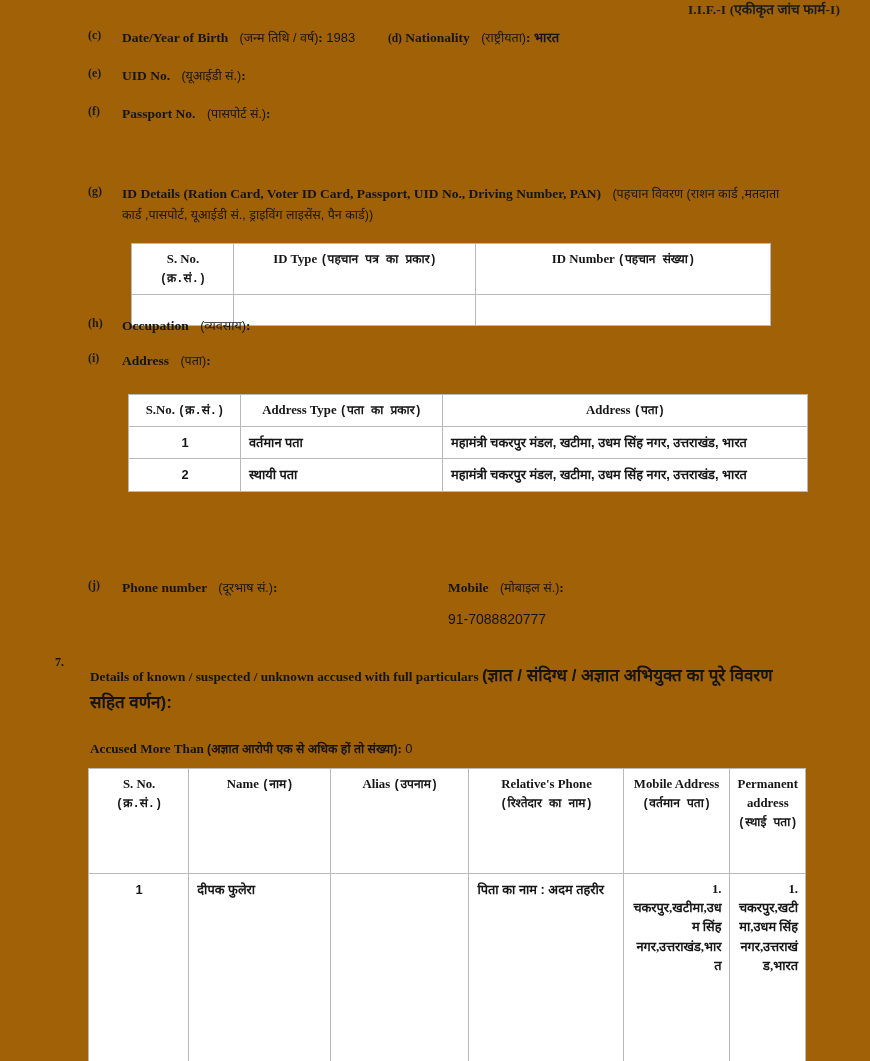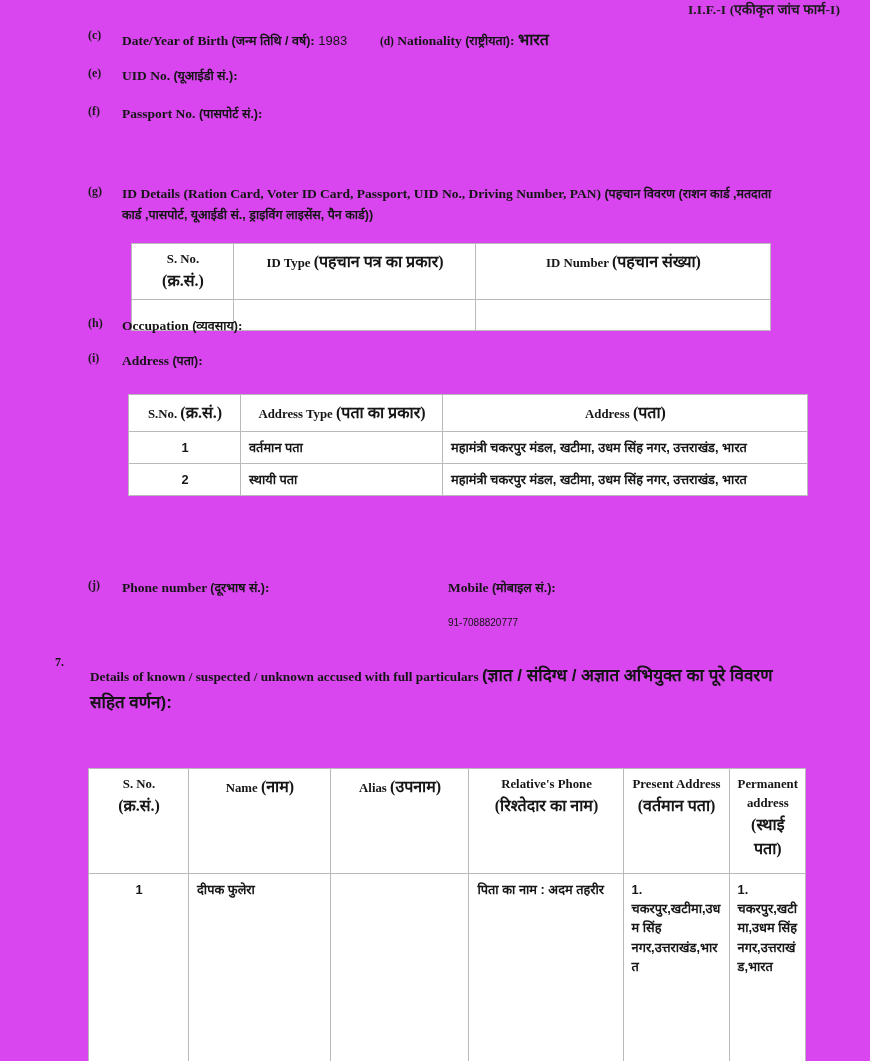--- a/index.html
+++ b/index.html
@@ -14,21 +14,21 @@
     font-family: "Liberation Serif", "DejaVu Serif", serif;
     color: #141414;
     overflow: hidden;
   }
   .page {
     position: relative;
     width: 870px;
     height: 1061px;
     box-sizing: border-box;
     
-    background: #d946ef;
+    background: #a16207;
   }
 
   
   .doc-header {
     position: absolute;
     top: 0px;
     left: 0;
     width: 840px;
     text-align: right;
     font-weight: bold;
@@ -56,32 +56,33 @@
     font-size: 11.5px;
   }
   .label {
     font-weight: bold;
     font-size: 13.5px;
     color: #151515;
     line-height: 1.55;
   }
   .label .hi {
     font-family: "Liberation Sans", "DejaVu Sans", sans-serif;
-    font-weight: bold;
+    font-weight: normal;
     font-size: 12.5px;
+    margin-left: 8px;
   }
   .value {
     font-weight: normal;
     font-family: "Liberation Sans", "DejaVu Sans", sans-serif;
     font-size: 13px;
   }
   .value-hi {
     font-family: "Liberation Sans", "DejaVu Sans", sans-serif;
     font-weight: bold;
-    font-size: 16px;
+    font-size: 13px;
   }
 
   
   table.doc-table {
     position: absolute;
     border-collapse: collapse;
     background: #ffffff;
   }
   table.doc-table th,
   table.doc-table td {
@@ -90,44 +91,45 @@
     padding: 6px 7px 6px 8px;
     font-weight: bold;
     font-size: 12.8px;
     line-height: 1.5;
     color: #161616;
   }
   table.doc-table th {
     text-align: center;
   }
   table.doc-table .hi {
-    font-family: Liberation Serif, serif;
-    font-size: 16px;
+    font-family: Liberation Mono, monospace;
+    font-size: 12px;
   }
   td.sno {
     text-align: center;
     font-weight: normal;
     font-family: "Liberation Sans", "DejaVu Sans", sans-serif;
     font-size: 11.5px;
     color: #333;
   }
   td.hi-cell {
     font-family: "Liberation Sans", "DejaVu Sans", sans-serif;
     font-weight: bold;
     font-size: 12.5px;
     color: #1a1a1a;
     line-height: 1.65;
   }
   td.hi-cell-sm {
-    font-family: Liberation Sans, sans-serif;
+    font-family: Liberation Serif, serif;
     font-weight: bold;
     font-size: 11.8px;
     color: #1a1a1a;
     line-height: 1.62;
     word-break: break-word;
+    text-align: right;
   }
   .empty-cell { }
 
   
   .section-num {
     position: absolute;
     font-weight: bold;
     font-size: 12px;
   }
   .section-head {
@@ -281,29 +283,34 @@
       <span class="hi">(दूरभाष सं.)</span><span>:</span>
       <span class="value"></span>
     </span>
   </div>
 
   <div style="position:absolute; top:578px; left:448px;">
     <div class="label">
       <span>Mobile</span>
       <span class="hi">(मोबाइल सं.)</span><span>:</span>
     </div>
-    <div class="value" style="font-size:10px; margin-top:18px;">91-7088820777</div>
+    <div class="value" style="font-size:14px; margin-top:12px;">91-7088820777</div>
   </div>
 
   <div class="section-num" style="top:655px; left:55px;">7.</div>
   <div class="section-head" style="top:662px; left:90px;">
     <span>Details of known / suspected / unknown accused with full particulars</span>
     <span class="hi">(ज्ञात / संदिग्ध / अज्ञात अभियुक्त का पूरे विवरण सहित वर्णन):</span>
   </div>
 
+  <div class="accused-count" style="top:740px; left:90px;">
+    <span>Accused More Than</span>
+    <span class="hi">(अज्ञात आरोपी एक से अधिक हों तो संख्या)</span><span>:</span>
+    <span class="value">0</span>
+  </div>
 
   <table class="doc-table" style="top:768px; left:88px; width:718px;">
     <thead>
       <tr>
         <th style="width:86px; height:92px;">
           <span>S. No.</span><br>
           <span class="hi">(क्र.सं.)</span>
         </th>
         <th style="width:130px;">
           <span>Name</span>
@@ -311,21 +318,21 @@
         </th>
         <th style="width:126px;">
           <span>Alias</span>
           <span class="hi">(उपनाम)</span>
         </th>
         <th style="width:142px;">
           <span>Relative's Phone</span><br>
           <span class="hi">(रिश्तेदार का नाम)</span>
         </th>
         <th style="width:92px;">
-          <span>Present Address</span>
+          <span>Mobile Address</span>
           <span class="hi">(वर्तमान पता)</span>
         </th>
         <th>
           <span>Permanent address</span>
           <span class="hi">(स्थाई पता)</span>
         </th>
       </tr>
     </thead>
     <tbody>
       <tr>

